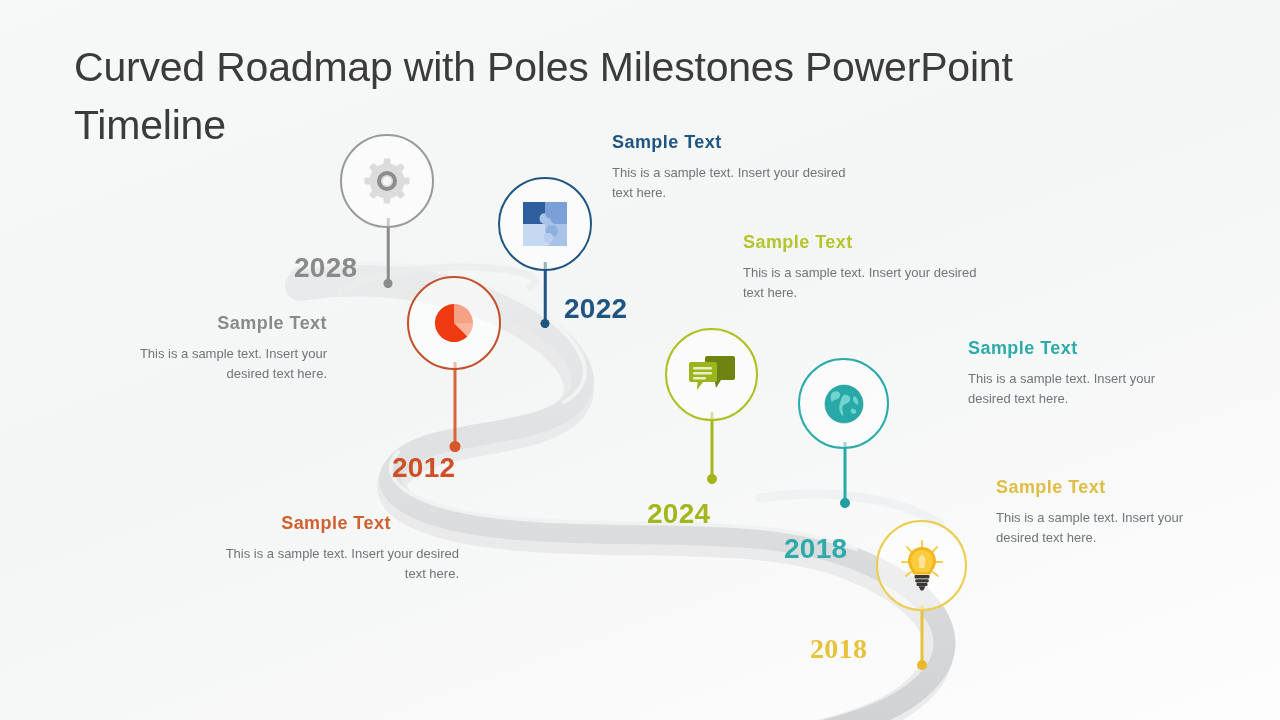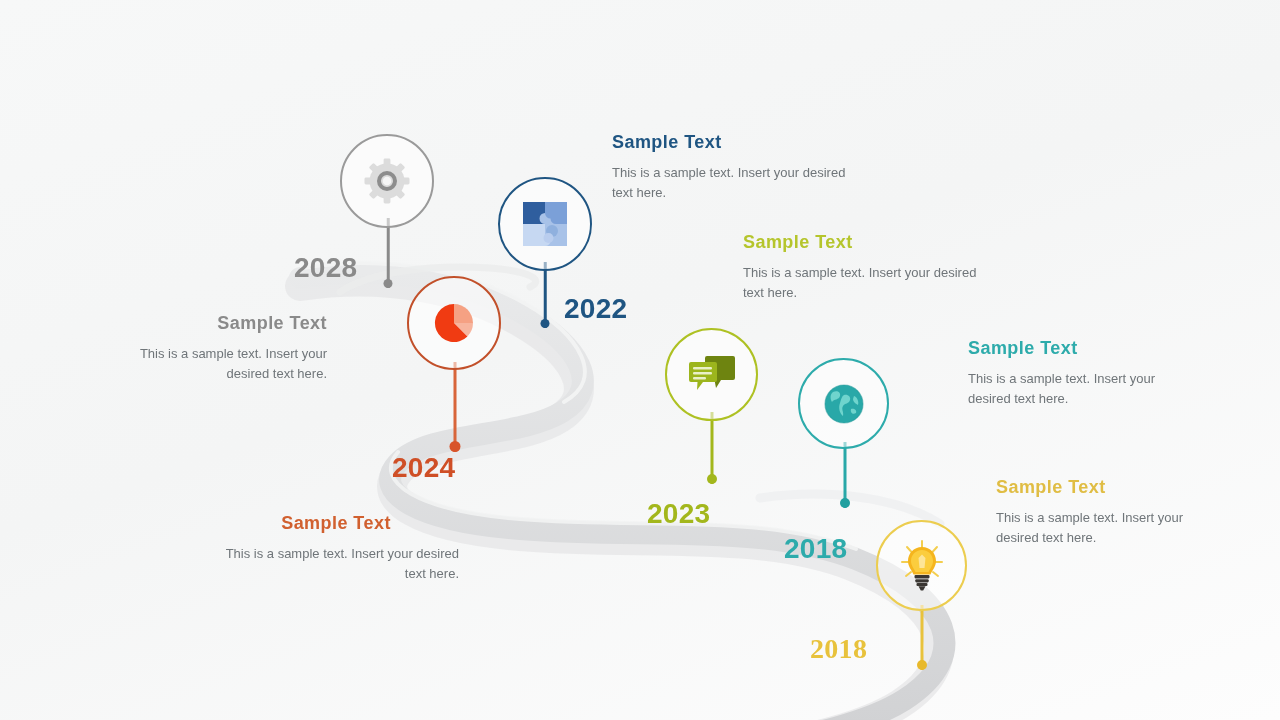--- a/index.html
+++ b/index.html
@@ -69,20 +69,21 @@
   .ta-right { text-align:right; }
   .ta-left  { text-align:left; }
 
   .icon-svg { display:block; }
 </style>
 </head>
 <body>
 
 <div id="slide">
 
+  <div id="title">Curved Roadmap with Poles Milestones PowerPoint Timeline</div>
 
   <div id="road-layer">
     <svg width="1280" height="720" viewBox="0 0 1280 720">
       <defs>
         <linearGradient id="roadShade" x1="0" y1="0" x2="0" y2="1">
           <stop offset="0" stop-color="#e9eaeb"></stop>
           <stop offset="1" stop-color="#d0d1d3"></stop>
         </linearGradient>
       </defs>
 
@@ -180,21 +181,21 @@
     </div>
     <div class="ms-circle" style="left:407px; top:276px; width:94px; height:94px; border:2.5px solid #c2502a;">
       <svg class="icon-svg" width="52" height="52" viewBox="0 0 52 52">
         <g transform="translate(26,26)">
           <path d="M0 0 L0 -19 A19 19 0 0 1 19 0 Z" fill="#f5a183"></path>
           <path d="M0 0 L19 0 A19 19 0 0 1 13.4 13.4 Z" fill="#f7b59e"></path>
           <path d="M0 0 L13.4 13.4 A19 19 0 1 1 0 -19 Z" fill="#f03b12"></path>
         </g>
       </svg>
     </div>
-    <div class="year" style="left:392px; top:452px; color:#cf4f26;">2024</div>
+    <div class="year" style="left:392px; top:452px; color:#cf4f26;">2012</div>
     <div class="block ta-right" style="left:213px; top:513px; width:246px;">
       <div class="heading" style="color:#d1602f; text-align:center;">Sample Text</div>
       <div class="body">This is a sample text. Insert your desired text here.</div>
     </div>
   </div>
 
   <div class="milestone">
     <div class="ms-pole" style="left:702px; top:412px; width:20px; height:72px;">
       <div class="stem" style="width:3px; height:72px; background:#a3b71c;"></div>
       <div class="dot" style="width:10px; height:10px; background:#a3b71c;"></div>
@@ -203,21 +204,21 @@
       <svg class="icon-svg" width="50" height="46" viewBox="0 0 50 46">
         <path d="M20 4 H46 a2 2 0 0 1 2 2 V26 a2 2 0 0 1 -2 2 H34 l-5 8 -1.5 -8 H20 a2 2 0 0 1 -2 -2 V6 a2 2 0 0 1 2 -2 Z" fill="#6e8410"></path>
         <path d="M4 10 H28 a2 2 0 0 1 2 2 V28 a2 2 0 0 1 -2 2 H16 l-6 8 0.5 -8 H4 a2 2 0 0 1 -2 -2 V12 a2 2 0 0 1 2 -2 Z" fill="#9cb51d"></path>
         <g fill="#e9f0c8">
           <rect x="6" y="15" width="19" height="2.6" rx="1.1"></rect>
           <rect x="6" y="20" width="19" height="2.6" rx="1.1"></rect>
           <rect x="6" y="25" width="13" height="2.6" rx="1.1"></rect>
         </g>
       </svg>
     </div>
-    <div class="year" style="left:647px; top:498px; color:#a3b71c;">2023</div>
+    <div class="year" style="left:647px; top:498px; color:#a3b71c;">2024</div>
     <div class="block ta-left" style="left:743px; top:232px; width:245px;">
       <div class="heading" style="color:#b5c52c;">Sample Text</div>
       <div class="body">This is a sample text. Insert your desired text here.</div>
     </div>
   </div>
 
   <div class="milestone">
     <div class="ms-pole" style="left:835px; top:442px; width:20px; height:66px;">
       <div class="stem" style="width:3px; height:66px; background:#29a8a8;"></div>
       <div class="dot" style="width:10px; height:10px; background:#22a0a0;"></div>

